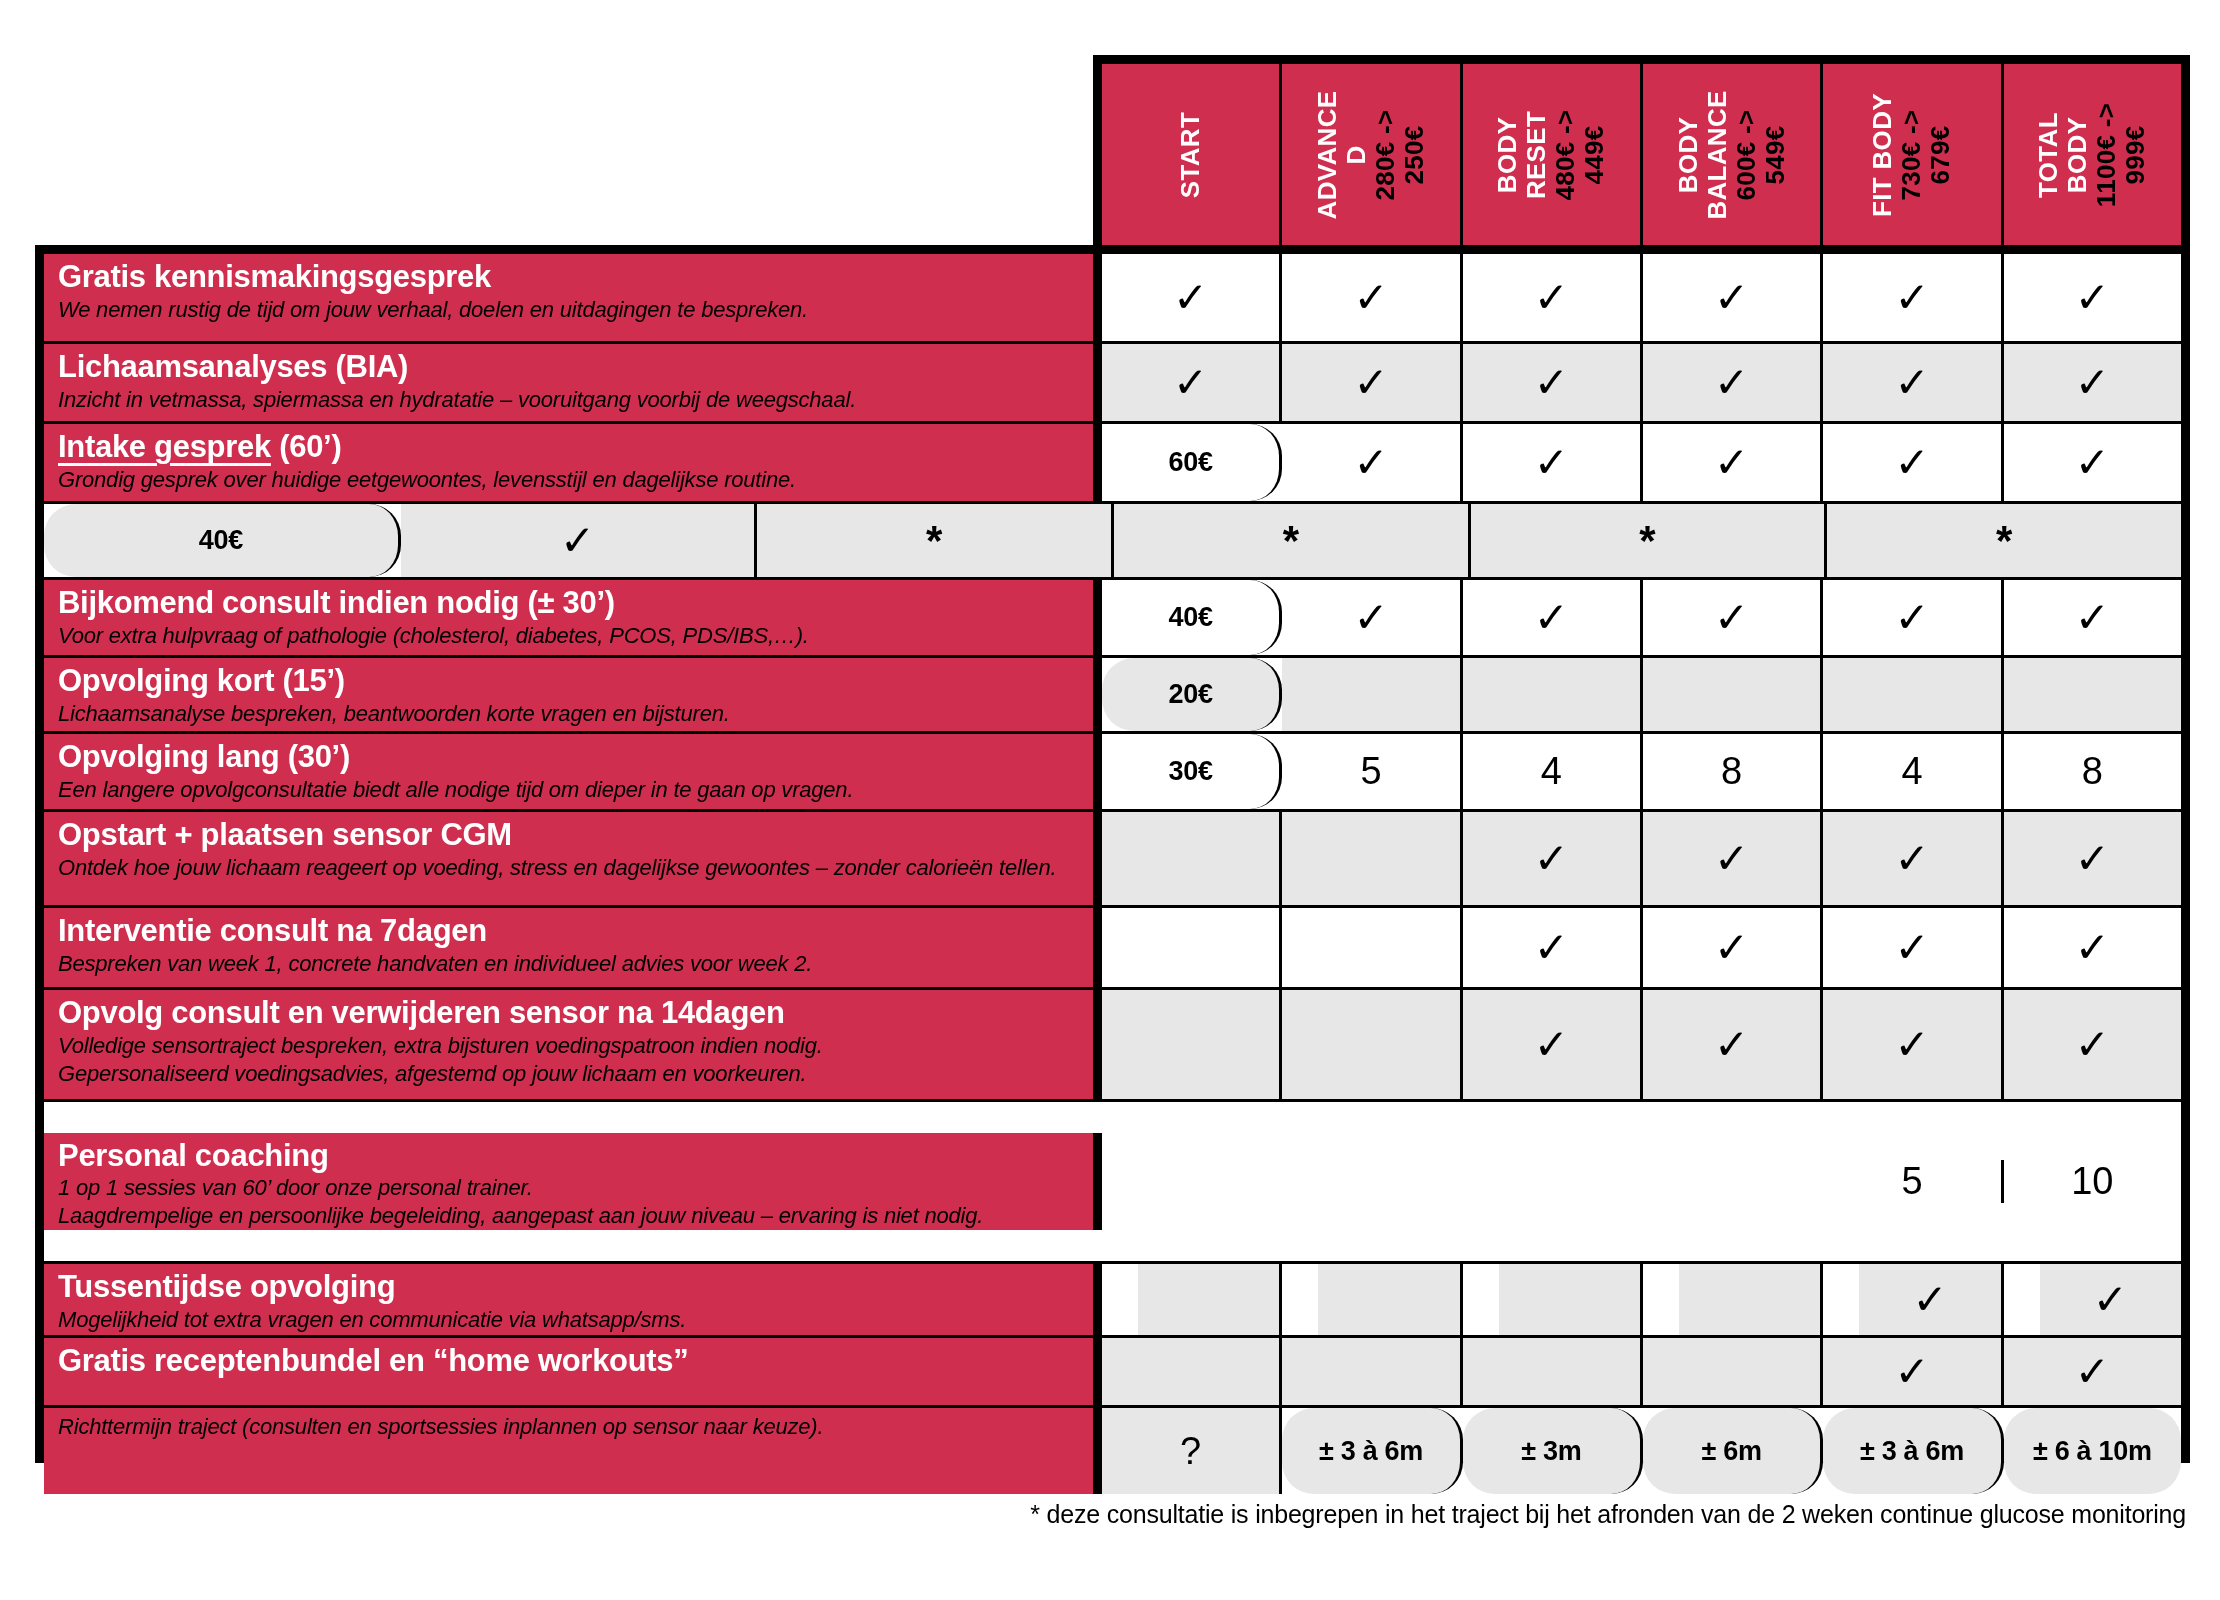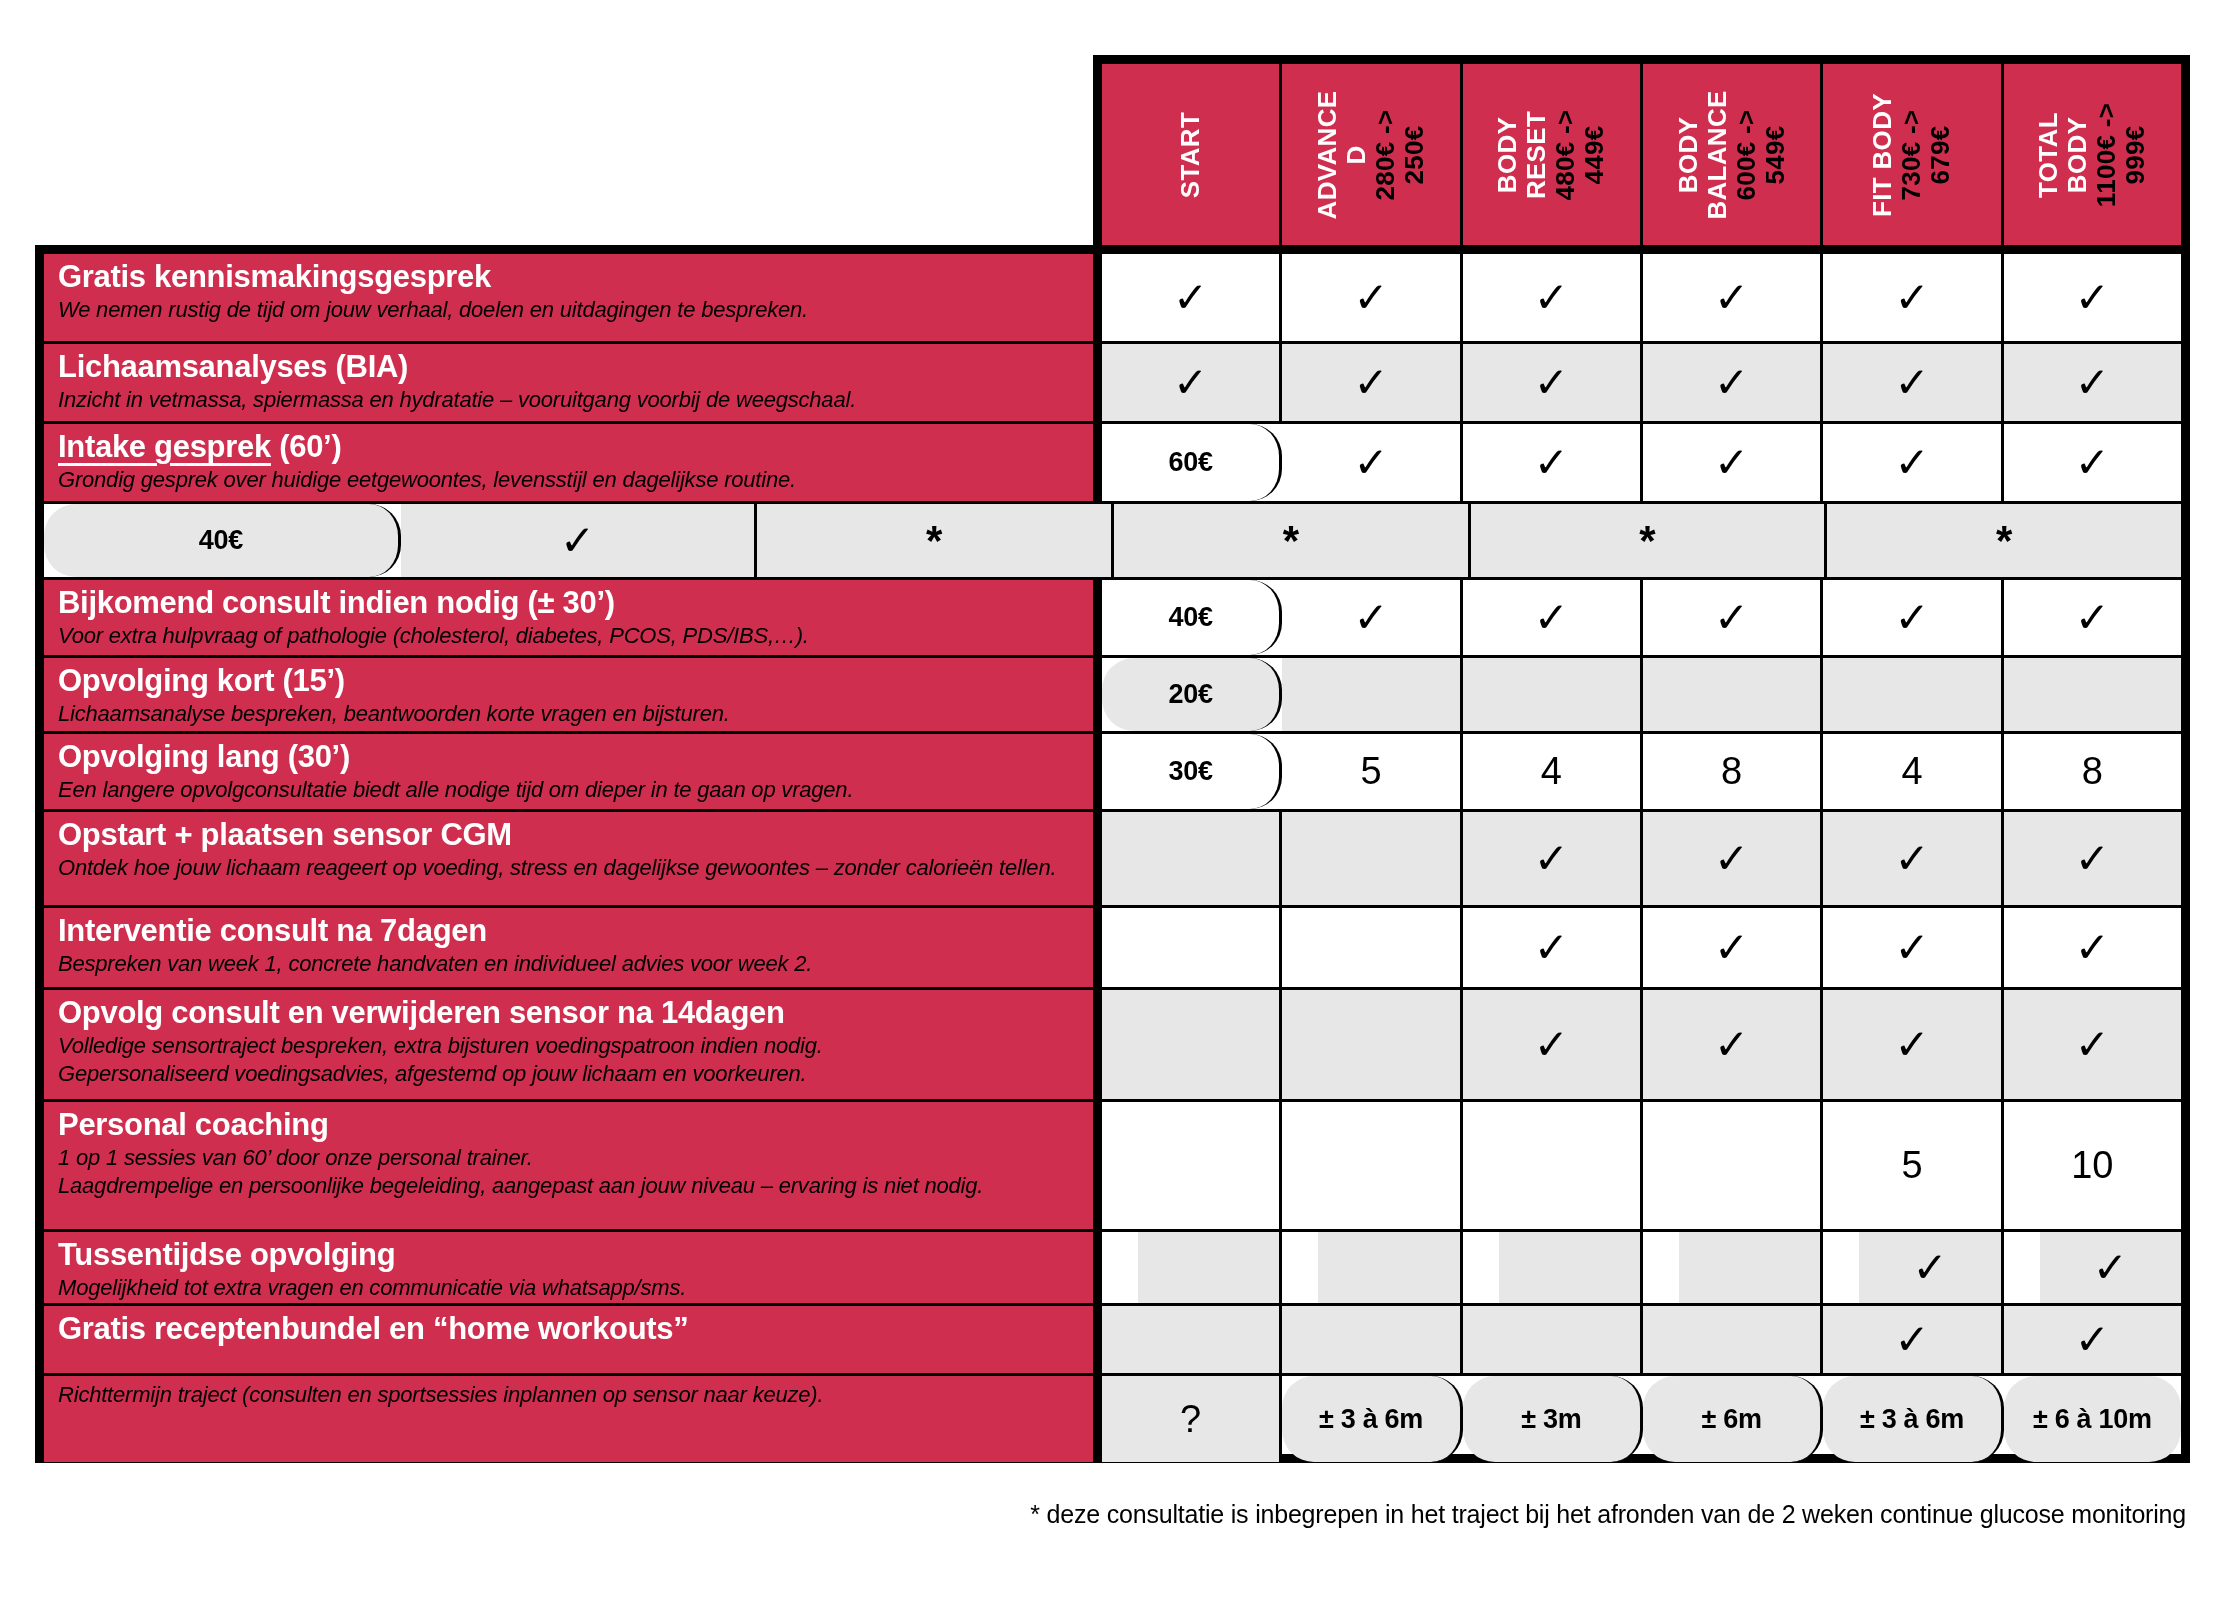--- a/index.html
+++ b/index.html
@@ -201,21 +201,21 @@
           <div class="sub">Volledige sensortraject bespreken, extra bijsturen voedingspatroon indien nodig.
 Gepersonaliseerd voedingsadvies, afgestemd op jouw lichaam en voorkeuren.</div>
         </div>
         <div class="cell"></div>
         <div class="cell"></div>
         <div class="cell check">✓</div>
         <div class="cell check">✓</div>
         <div class="cell check">✓</div>
         <div class="cell check">✓</div>
       </div>
-      <div class="trow" style="height: 130px;">
+      <div class="trow" style="height: 162px; align-items: center;">
         <div class="label">
           <div class="title">Personal coaching</div>
           <div class="sub">1 op 1 sessies van 60’ door onze personal trainer.
 Laagdrempelige en persoonlijke begeleiding, aangepast aan jouw niveau – ervaring is niet nodig.</div>
         </div>
         <div class="cell"></div>
         <div class="cell"></div>
         <div class="cell"></div>
         <div class="cell"></div>
         <div class="cell num">5</div>

